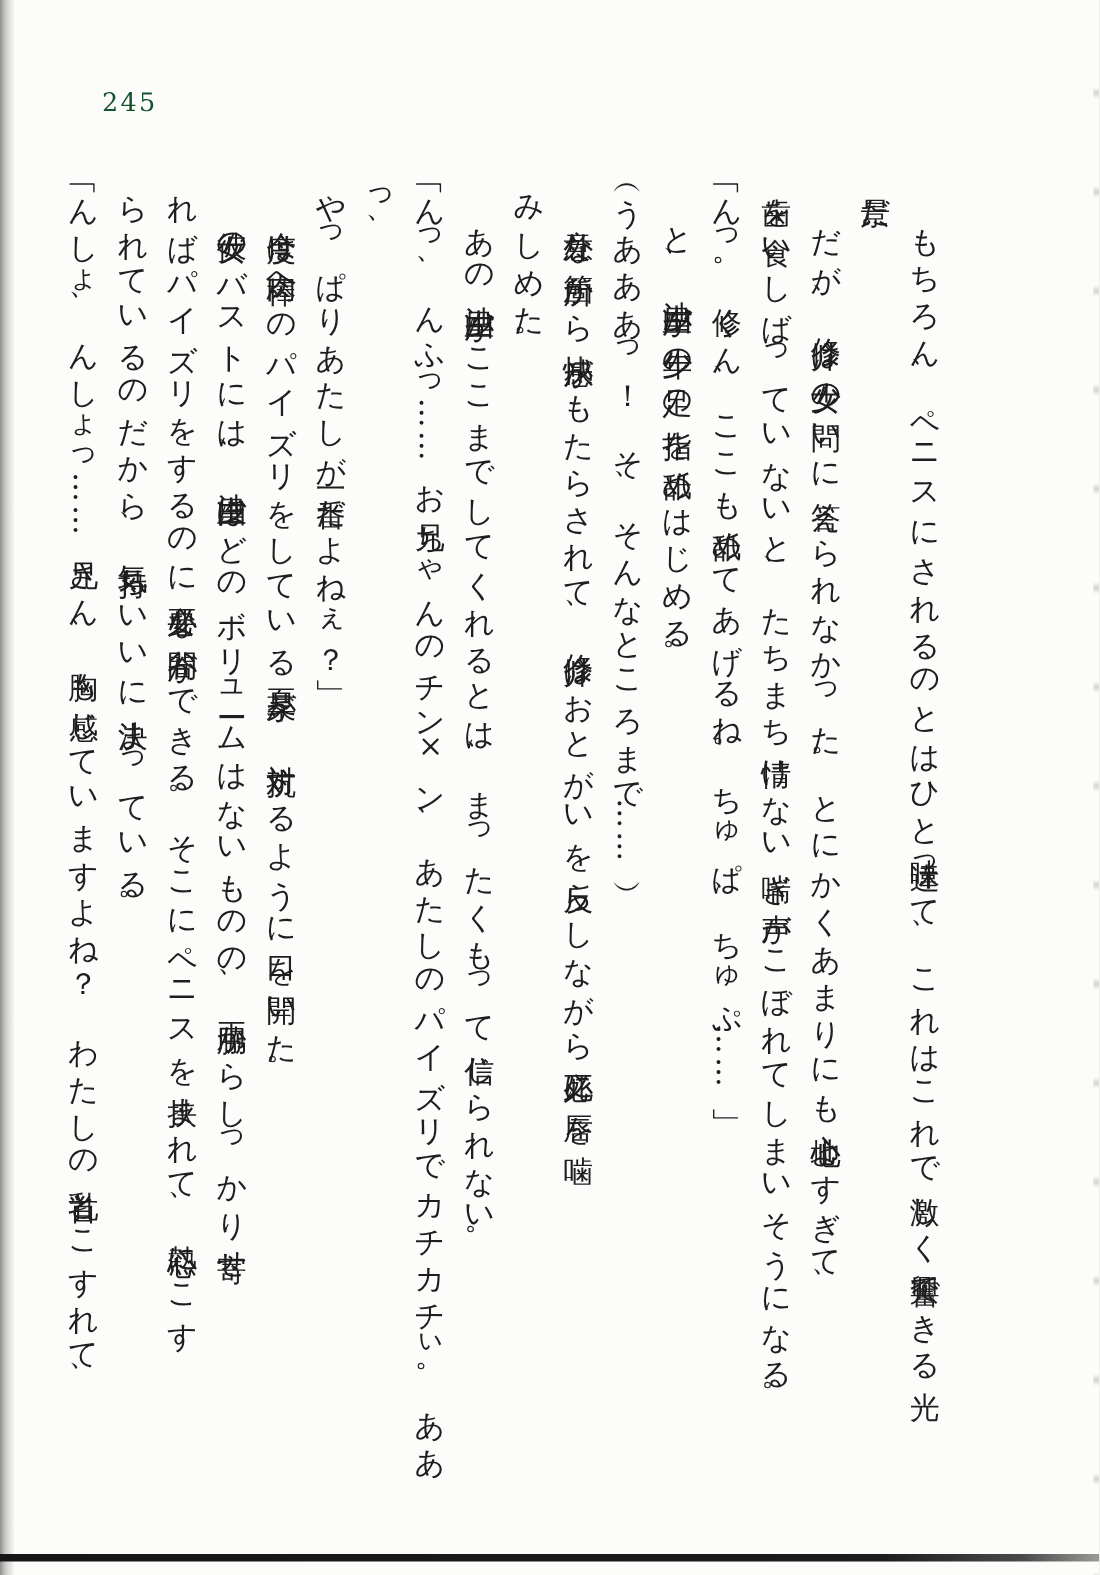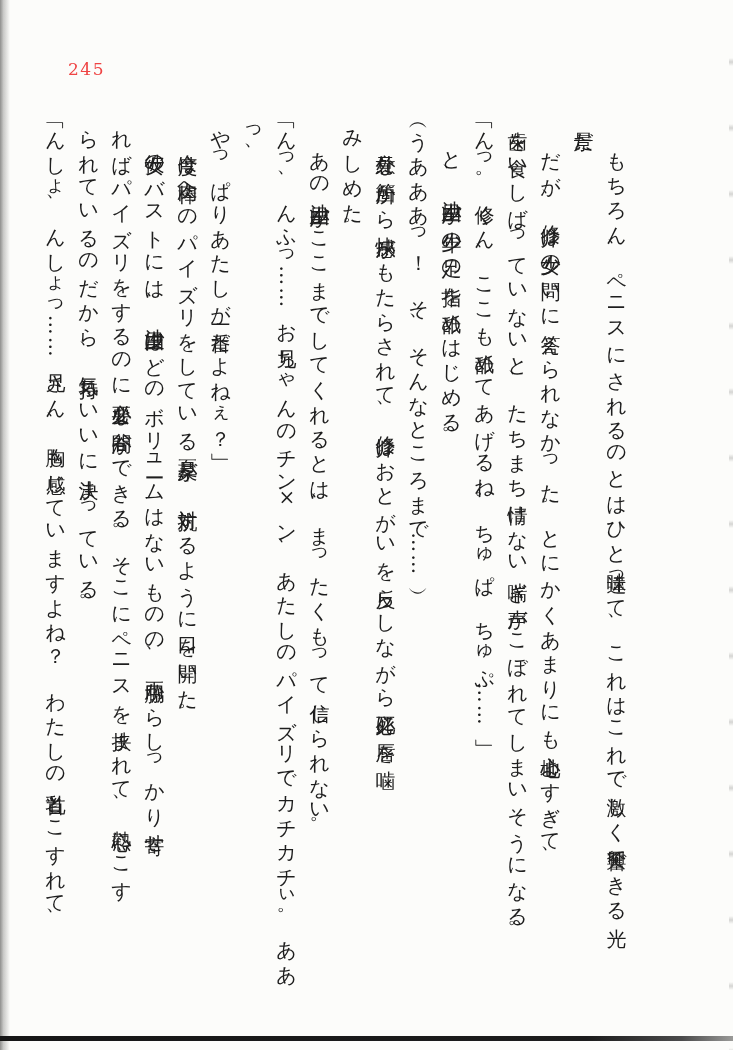--- a/index.html
+++ b/index.html
@@ -34,21 +34,21 @@
       rgba(140,140,138,0.35) 62px,
       rgba(140,140,138,0) 66px
     );
   }
   .page-number {
     position: absolute;
     left: 68px;
     top: 59px;
     font-size: 17px;
     letter-spacing: 1.5px;
-    color: #ef4444;
+    color: #14532d;
     text-align: right;
   }
   .vtext {
     position: absolute;
     top: 116px;
     right: 100px;
     height: 864px;
     writing-mode: vertical-rl;
     -webkit-writing-mode: vertical-rl;
     text-orientation: mixed;

